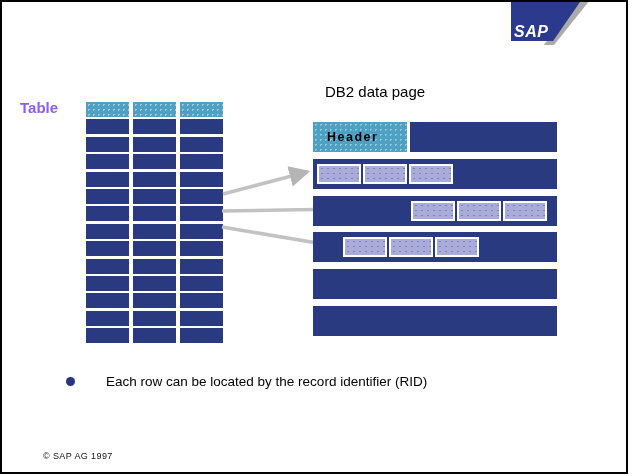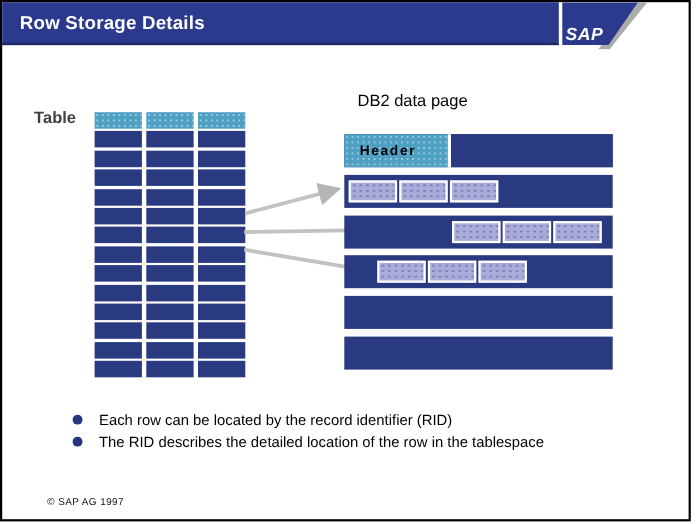--- a/index.html
+++ b/index.html
@@ -17,21 +17,21 @@
   .titlebar .title{position:absolute;left:16px;top:0;line-height:37px;color:#fff;
             font-size:17px;font-weight:bold;letter-spacing:.2px;white-space:nowrap;}
   .logo-shadow{position:absolute;left:509px;top:0;width:86px;height:43px;background:#ababab;
             -webkit-clip-path:polygon(78% 0,90% 0,50% 100%,38% 100%);clip-path:polygon(78% 0,90% 0,50% 100%,38% 100%);}
   .logo-cap{position:absolute;left:509px;top:0;width:69px;height:39px;background:var(--header-navy);
             -webkit-clip-path:polygon(0 0,100% 0,61% 100%,0 100%);clip-path:polygon(0 0,100% 0,61% 100%,0 100%);}
   .logo-cap .sap{position:absolute;left:3px;bottom:0;color:#fff;font-size:16px;font-weight:bold;
             font-style:italic;letter-spacing:.5px;}
 
   
-  .table-label{position:absolute;left:29px;top:97px;font-size:15px;font-weight:bold;color:#404040;}
+  .table-label{position:absolute;left:18px;top:97px;font-size:15px;font-weight:bold;color:#8b5cf6;}
   .dbtable{position:absolute;left:84px;top:100px;display:grid;
            grid-template-columns:repeat(3,43px);grid-auto-rows:15px;gap:2.4px 4px;}
   .dbtable .cell{background:var(--row-navy);}
   .dbtable .cell.teal{background:var(--teal);
            background-image:radial-gradient(rgba(255,255,255,.45) 1px,transparent 1px);background-size:5px 5px;}
 
   
   .arrows{position:absolute;left:0;top:0;width:624px;height:470px;pointer-events:none;}
 
   
@@ -48,33 +48,30 @@
   .cellgroup{display:flex;gap:2px;}
   .indent-left{margin-left:4px;} .indent-middle{margin-left:98px;} .indent-inset{margin-left:30px;}
   .mcell{width:44px;height:20px;box-sizing:border-box;border:2px solid #fff;background:var(--lavender);
          background-image:radial-gradient(#7d82bd 1px,transparent 1px);background-size:6px 5px;}
 
   
   .bullets{position:absolute;left:64px;top:372px;list-style:none;margin:0;padding:0;}
   .bullets li{display:flex;align-items:flex-start;margin-bottom:4.5px;}
   .bullets .dot{width:9px;height:9px;border-radius:50%;background:var(--bullet-navy);
                 flex:0 0 auto;margin-top:3px;}
-  .bullets .btxt{margin-left:15px;font-size:13.5px;color:#000;white-space:nowrap;}
+  .bullets .btxt{margin-left:31px;font-size:13.5px;color:#000;white-space:nowrap;}
 
   
   .copyright{position:absolute;left:41px;top:449px;font-size:9px;color:#111;letter-spacing:.4px;}
 </style>
 </head>
 <body>
 
 <div class="frame">
 
-  <div class="titlebar">
-    <div class="title">Row Storage Details</div>
-  </div>
   <div class="logo-shadow"></div>
   <div class="logo-cap">
     <span class="sap">SAP</span>
   </div>
 
   <div class="table-label">Table</div>
   <div class="dbtable">
       <div class="cell teal"></div>
       <div class="cell teal"></div>
       <div class="cell teal"></div>
@@ -162,20 +159,16 @@
       </div>
       <div class="bar"></div>
       <div class="bar"></div>
     </div>
 
   <ul class="bullets">
     <li>
       <span class="dot"></span>
       <span class="btxt">Each row can be located by the record identifier (RID)</span>
     </li>
-    <li>
-      <span class="dot"></span>
-      <span class="btxt">The RID describes the detailed location of the row in the tablespace</span>
-    </li>
   </ul>
 
   <div class="copyright">©  SAP AG 1997</div>
 </div>
 
 </body></html>

